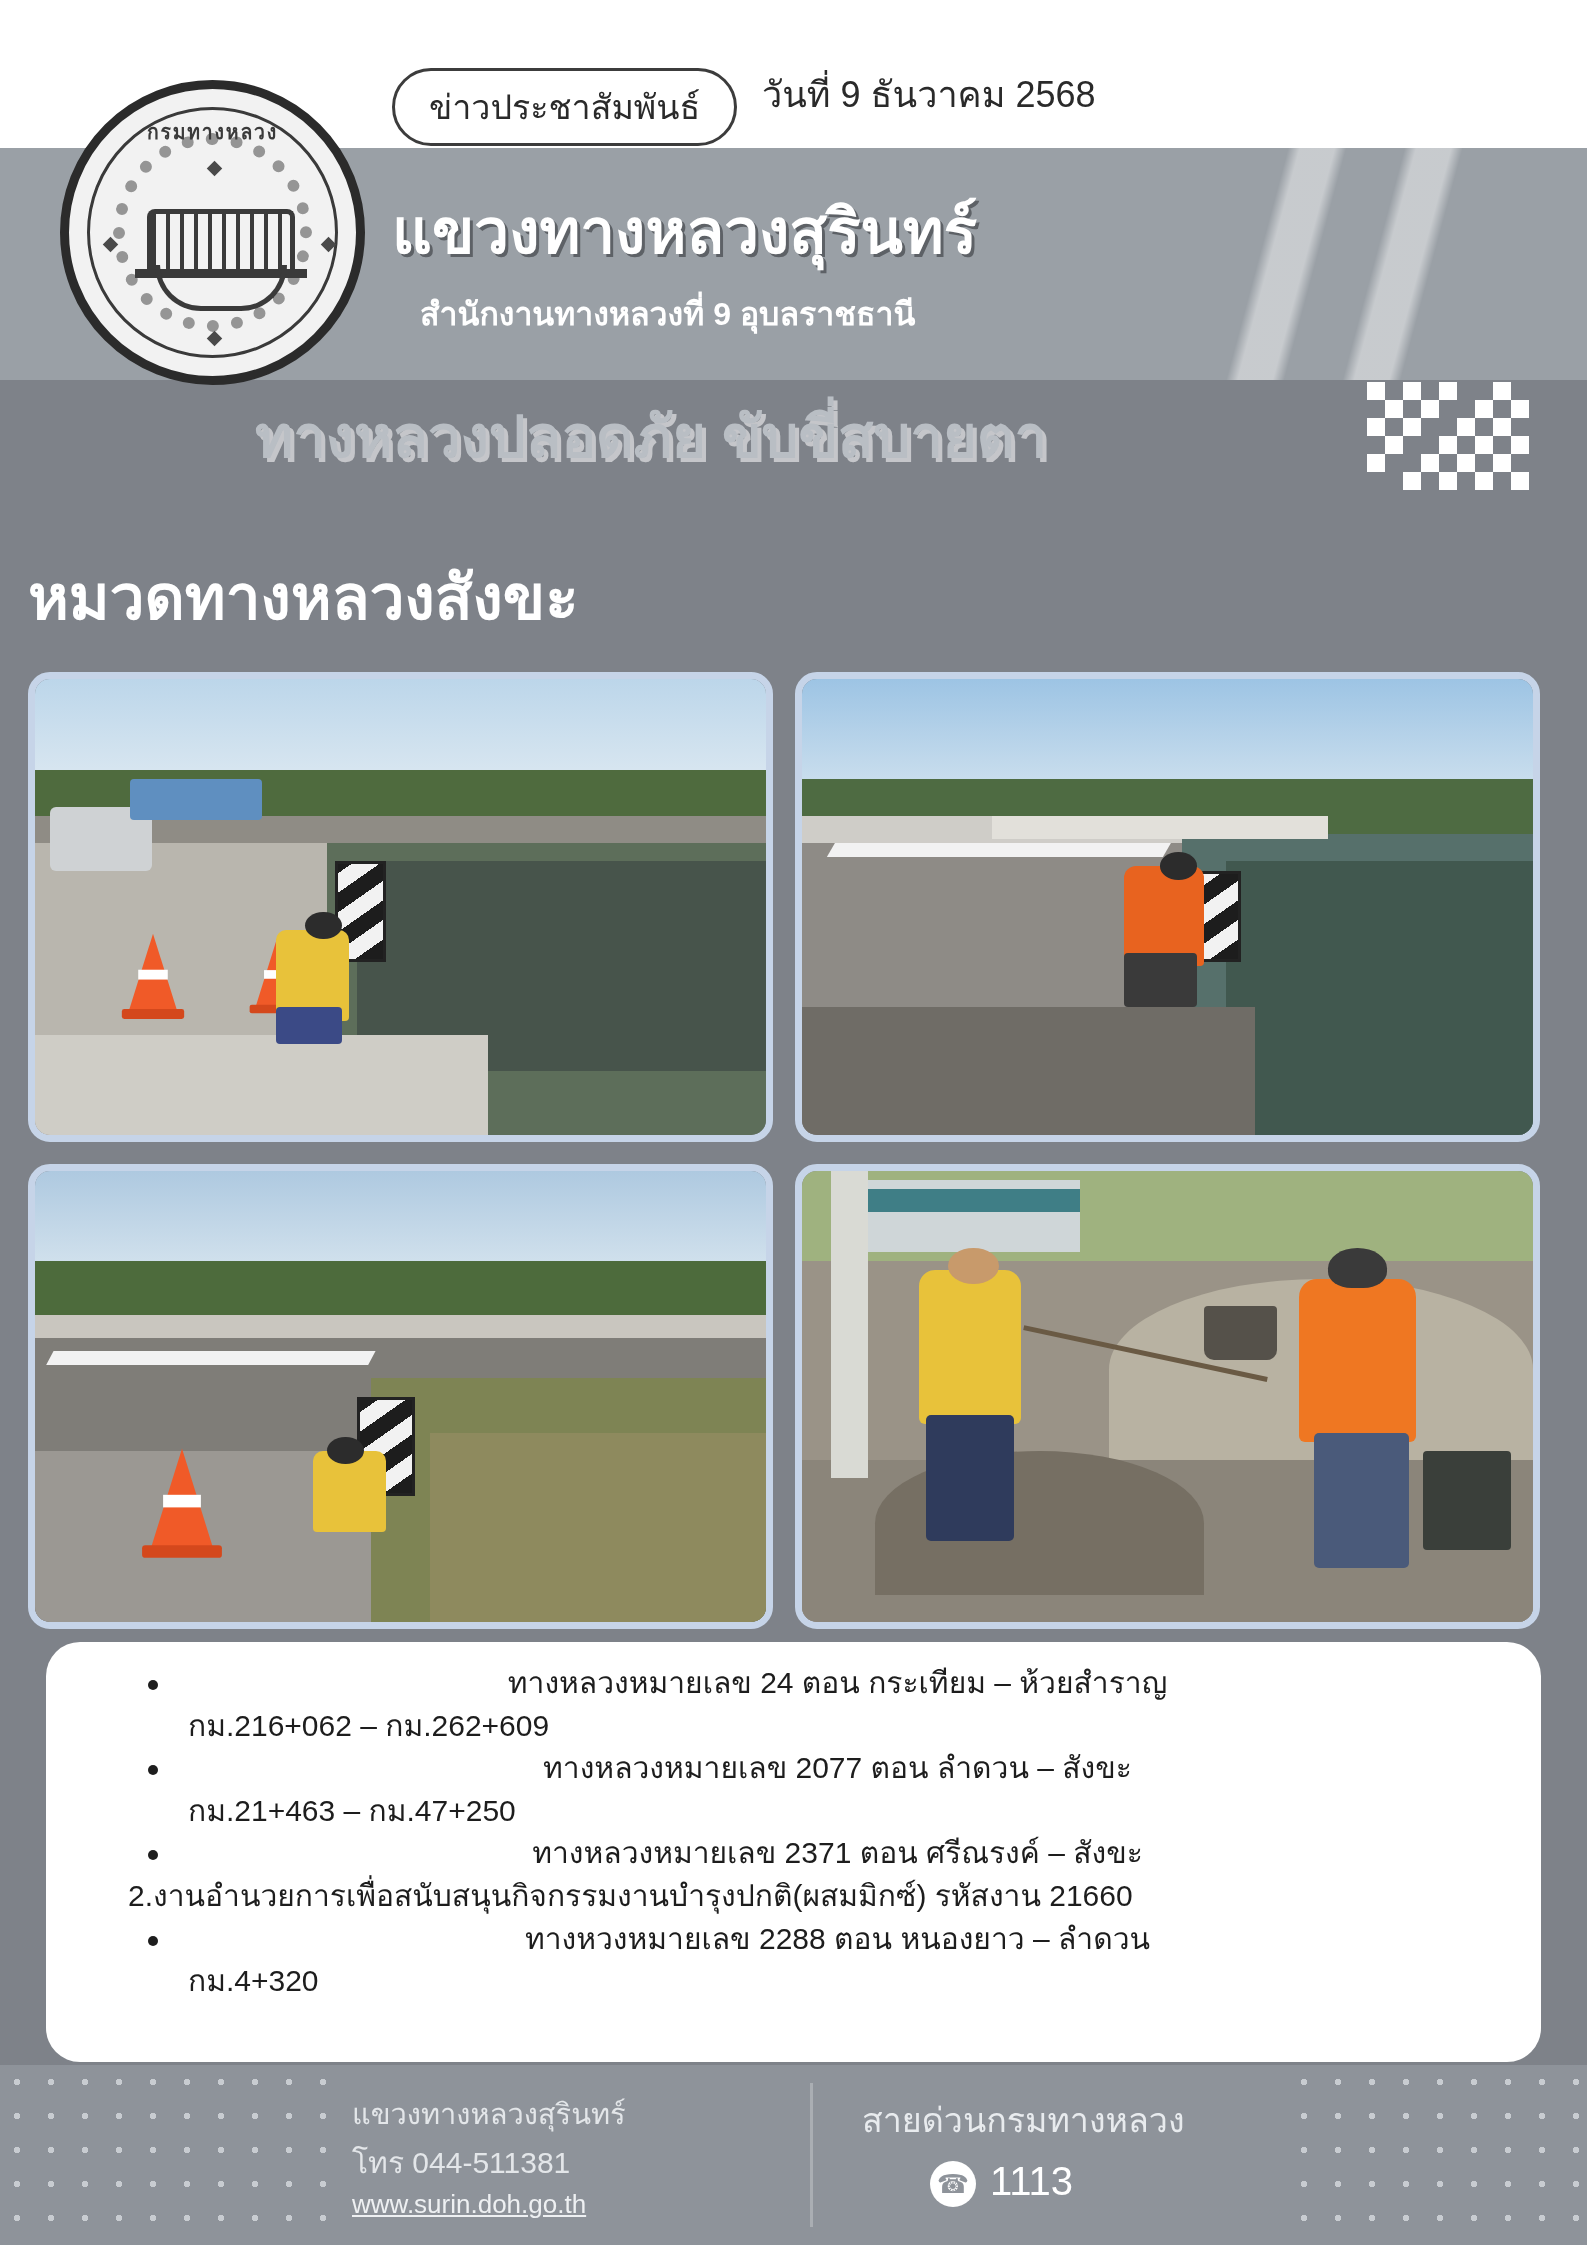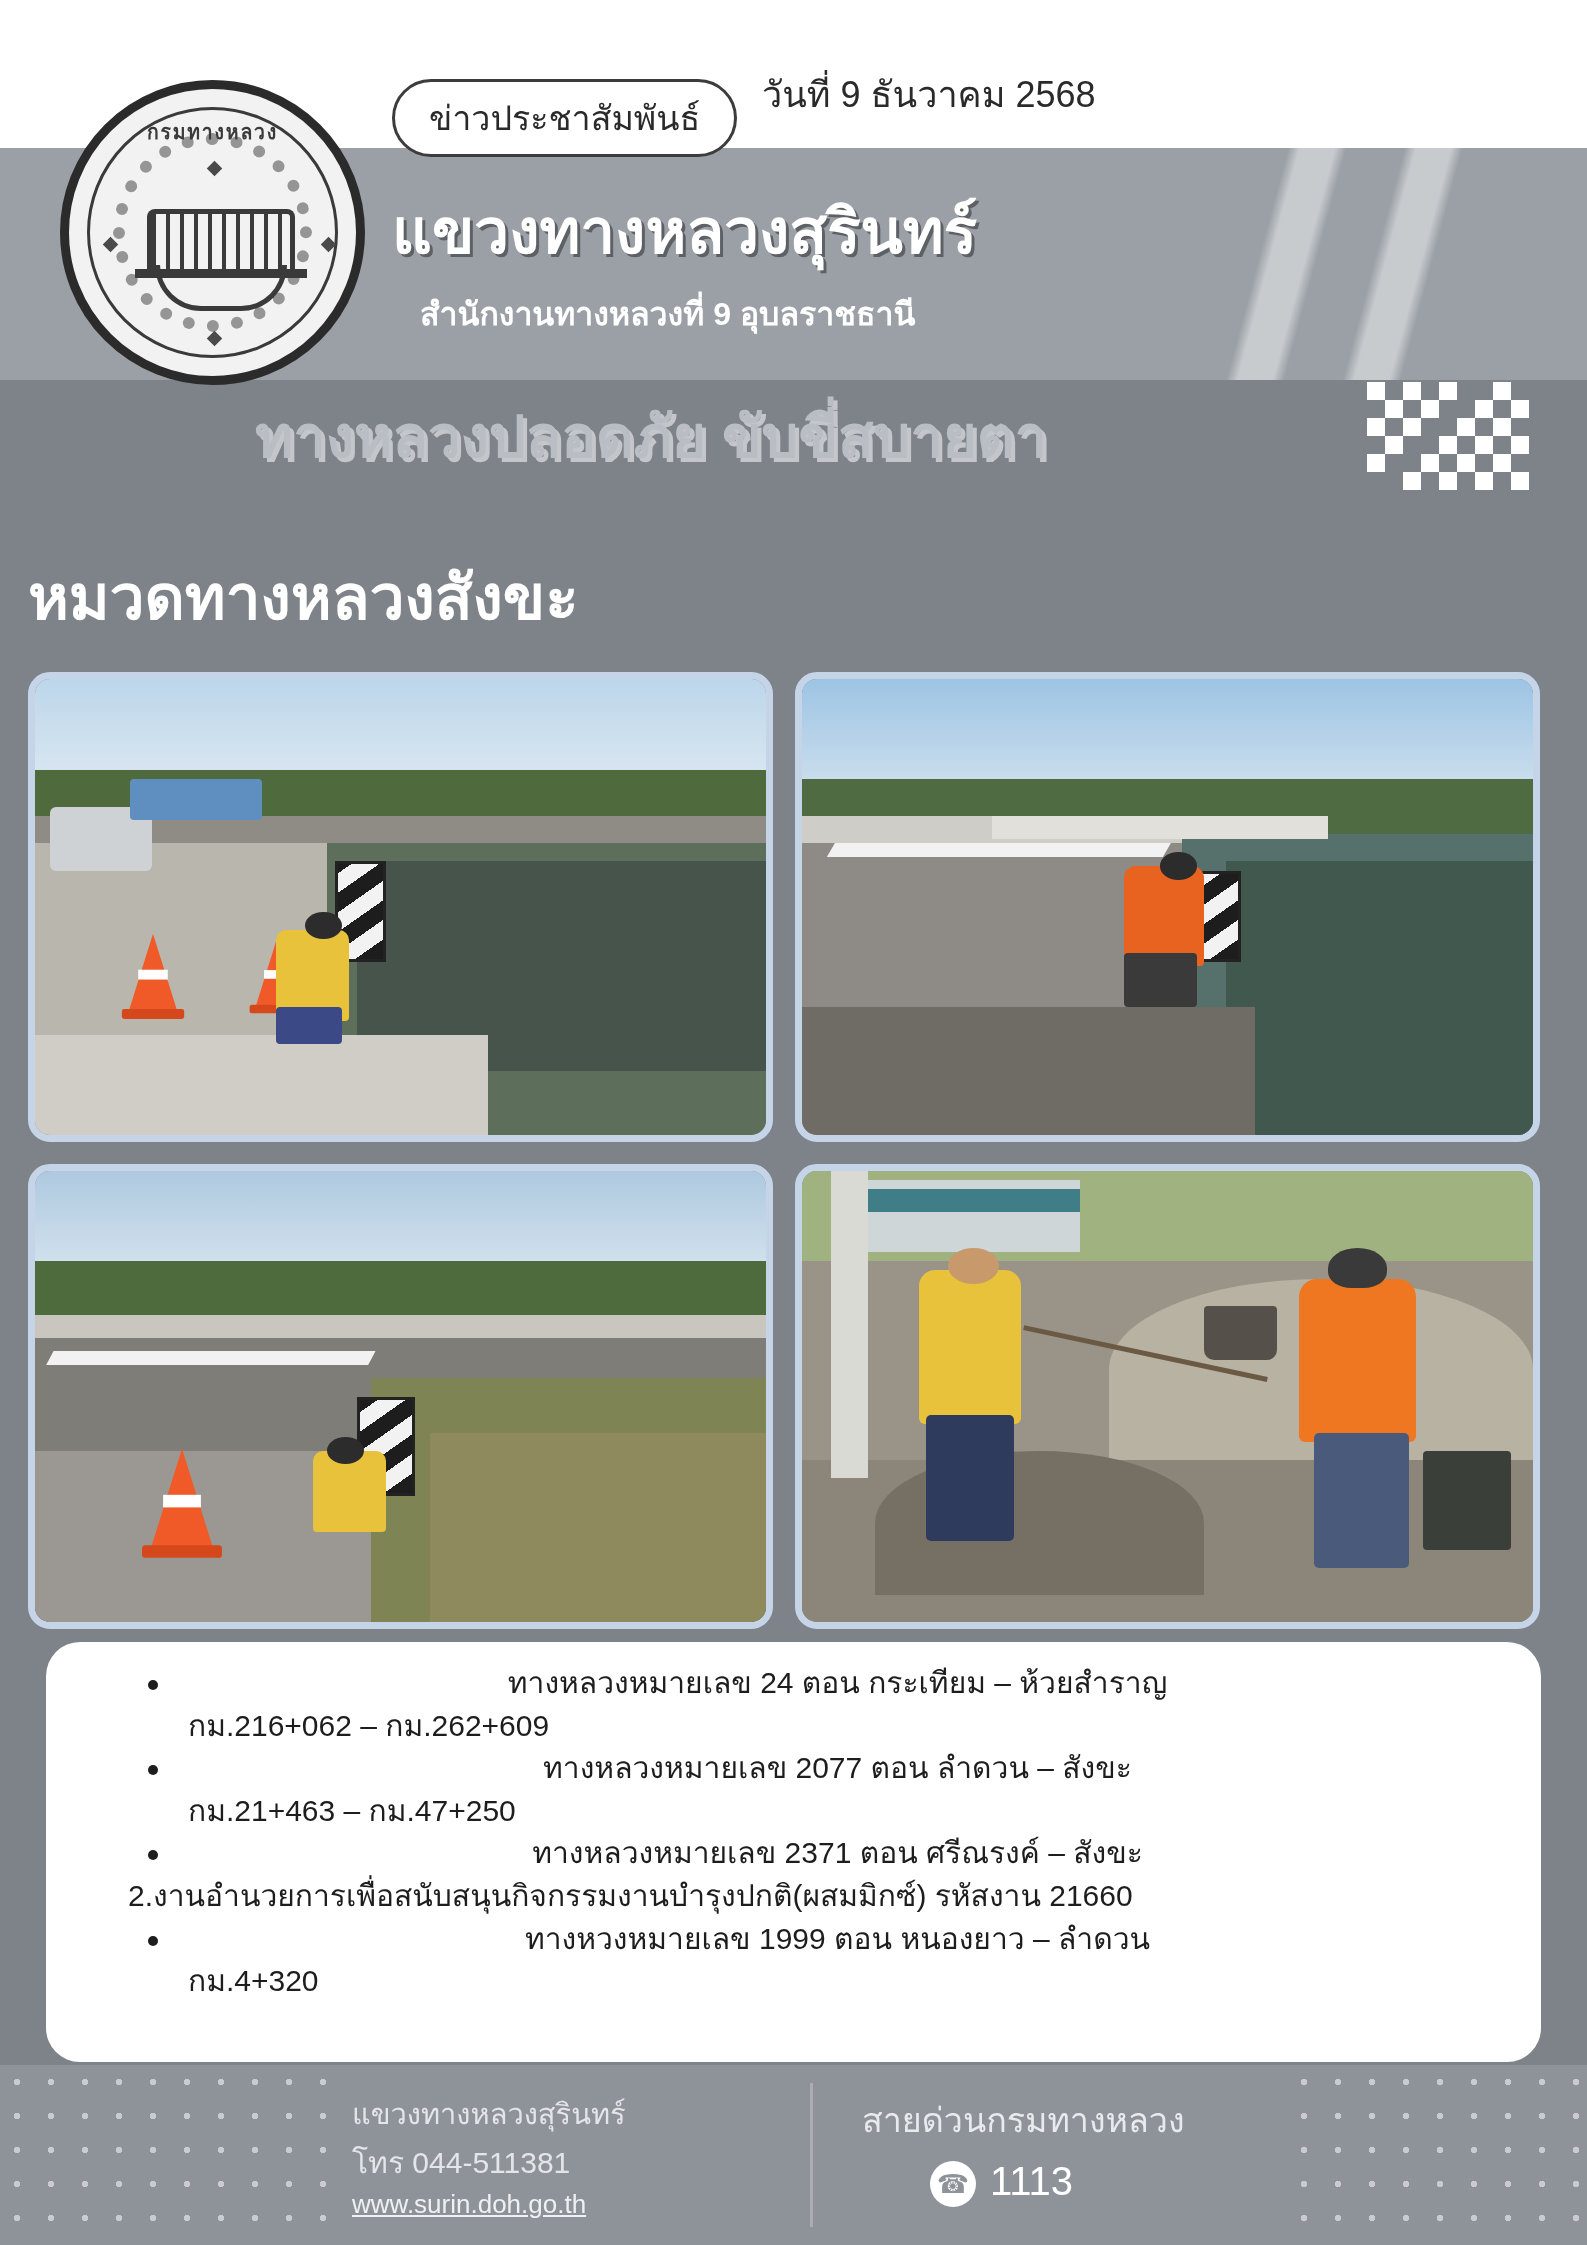--- a/index.html
+++ b/index.html
@@ -88,21 +88,21 @@
     font-size: 21px;
     font-weight: bold;
     color: #3a3a3a;
     letter-spacing: 2px;
     transform: scaleX(.92);
   }
   .logo .sm { position:absolute; width:11px; height:11px; background:#4a4a4a; transform:rotate(45deg); }
 
   .badge {
     position: absolute;
-    left: 392px; top: 79px;
+    left: 392px; top: 68px;
     padding: 9px 34px;
     border: 3px solid #3c3c3c;
     border-radius: 40px;
     font-size: 34px;
     color: #2a2a2a;
     background: #fff;
     white-space: nowrap;
     z-index: 7;
   }
   .date {
@@ -448,21 +448,21 @@
   </div>
 </div>
 
 <div class="details">
   <div class="line bullet">ทางหลวงหมายเลข 24 ตอน กระเทียม – ห้วยสำราญ</div>
   <div class="line sub">กม.216+062 – กม.262+609</div>
   <div class="line bullet">ทางหลวงหมายเลข 2077 ตอน ลำดวน – สังขะ</div>
   <div class="line sub">กม.21+463 – กม.47+250</div>
   <div class="line bullet">ทางหลวงหมายเลข 2371 ตอน ศรีณรงค์ – สังขะ</div>
   <div class="line l1">2.งานอำนวยการเพื่อสนับสนุนกิจกรรมงานบำรุงปกติ(ผสมมิกซ์) รหัสงาน 21660</div>
-  <div class="line bullet">ทางหวงหมายเลข 1999 ตอน หนองยาว – ลำดวน</div>
+  <div class="line bullet">ทางหวงหมายเลข 2288 ตอน หนองยาว – ลำดวน</div>
   <div class="line sub">กม.4+320</div>
 </div>
 
 <div class="footer">
   <div class="left-dots"></div>
   <div class="right-dots"></div>
   <div class="divider"></div>
   <div class="org">แขวงทางหลวงสุรินทร์</div>
   <div class="tel">โทร 044-511381</div>
   <div class="web">www.surin.doh.go.th</div>

